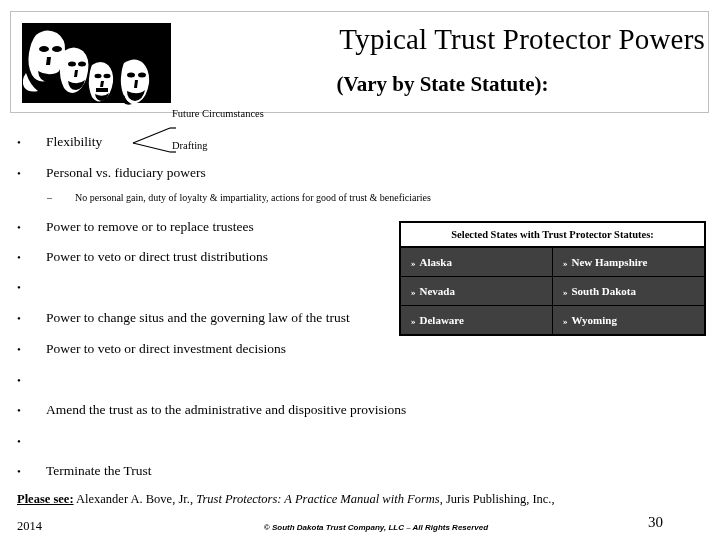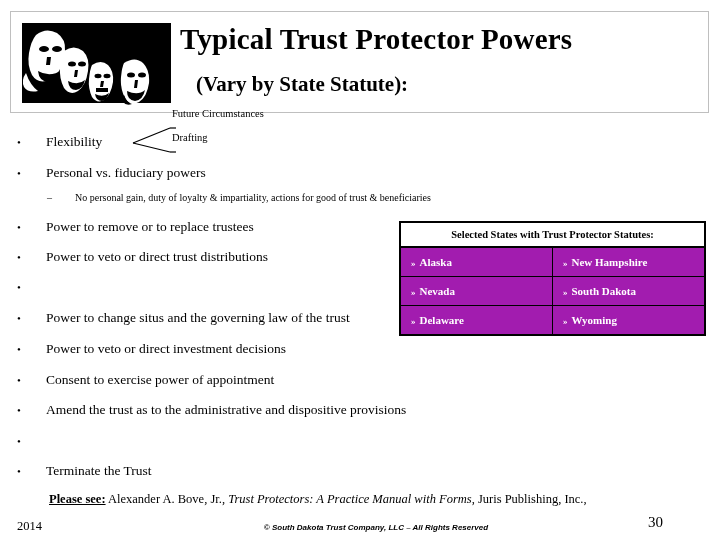--- a/index.html
+++ b/index.html
@@ -35,33 +35,33 @@
     background: #ffffff;
     overflow: hidden;
   }
   .rushmore svg { display: block; }
 
   .title-main {
     position: absolute;
     left: 180px;
     top: 22px;
     width: 525px;
-    text-align: left;
+    text-align: right;
     font-size: 29px;
-    font-weight: bold;
+    font-weight: normal;
     letter-spacing: 0.2px;
     line-height: 34px;
     white-space: nowrap;
   }
   .title-sub {
     position: absolute;
-    left: 196px;
+    left: 180px;
     top: 72px;
     width: 525px;
-    text-align: left;
+    text-align: center;
     font-size: 21px;
     font-weight: bold;
     line-height: 24px;
     white-space: nowrap;
   }
 
   
   .bullet-row {
     position: absolute;
     display: flex;
@@ -119,21 +119,21 @@
     background: #ffffff;
     color: #000000;
     font-size: 10.5px;
     font-weight: bold;
     text-align: center;
     padding: 6px 2px 6px 2px;
     border-bottom: 2px solid #000000;
     white-space: nowrap;
   }
   .states-table td.state {
-    background: #a21caf;
+    background: #404040;
     color: #ffffff;
     font-size: 11px;
     font-weight: bold;
     padding: 8px 4px 8px 10px;
     border: 1px solid #000000;
     width: 50%;
     white-space: nowrap;
   }
   .states-table td.state .guil {
     font-size: 9px;
@@ -146,21 +146,20 @@
     left: 17px;
     top: 492px;
     width: 690px;
     font-size: 12.5px;
     line-height: 15px;
     white-space: nowrap;
   }
   .footer-cite .pleasesee {
     font-weight: bold;
     text-decoration: underline;
-    margin-left: 32px;
   }
   .footer-cite .ital { font-style: italic; }
 
   .footer-year {
     position: absolute;
     left: 17px;
     top: 519px;
     font-size: 12.5px;
     line-height: 15px;
   }
@@ -234,21 +233,21 @@
 
 <div class="connector">
   <svg width="48" height="40" viewBox="0 0 48 40" xmlns="http://www.w3.org/2000/svg">
     <path d="M3 23 L40 8" stroke="#000000" stroke-width="1.2" fill="none"></path>
     <path d="M3 23 L40 32" stroke="#000000" stroke-width="1.2" fill="none"></path>
     <path d="M40 8 L46 8" stroke="#000000" stroke-width="1.2" fill="none"></path>
     <path d="M40 32 L46 32" stroke="#000000" stroke-width="1.2" fill="none"></path>
   </svg>
 </div>
 <div class="branch-label" style="left:172px; top:108px;">Future Circumstances</div>
-<div class="branch-label" style="left:172px; top:132px;">Drafting</div>
+<div class="branch-label" style="left:172px; top:140px;">Drafting</div>
 
 <div class="bullet-row" style="left:17px; top:165px;">
   <span class="dot">•</span>
   <span>Personal vs. fiduciary powers</span>
 </div>
 
 <div class="sub-row" style="left:47px; top:191px;">
   <span class="dash">–</span>
   <span>No personal gain, duty of loyalty &amp; impartiality, actions for good of trust &amp; beneficiaries</span>
 </div>
@@ -272,21 +271,20 @@
   <span>Power to change situs and the governing law of the trust</span>
 </div>
 
 <div class="bullet-row" style="left:17px; top:341px;">
   <span class="dot">•</span>
   <span>Power to veto or direct investment decisions</span>
 </div>
 
 <div class="bullet-row" style="left:17px; top:372px;">
   <span class="dot">•</span>
-  <span>Consent to exercise power of appointment</span>
 </div>
 
 <div class="bullet-row" style="left:17px; top:402px;">
   <span class="dot">•</span>
   <span>Amend the trust as to the administrative and dispositive provisions</span>
 </div>
 
 <div class="bullet-row" style="left:17px; top:433px;">
   <span class="dot">•</span>
 </div>

